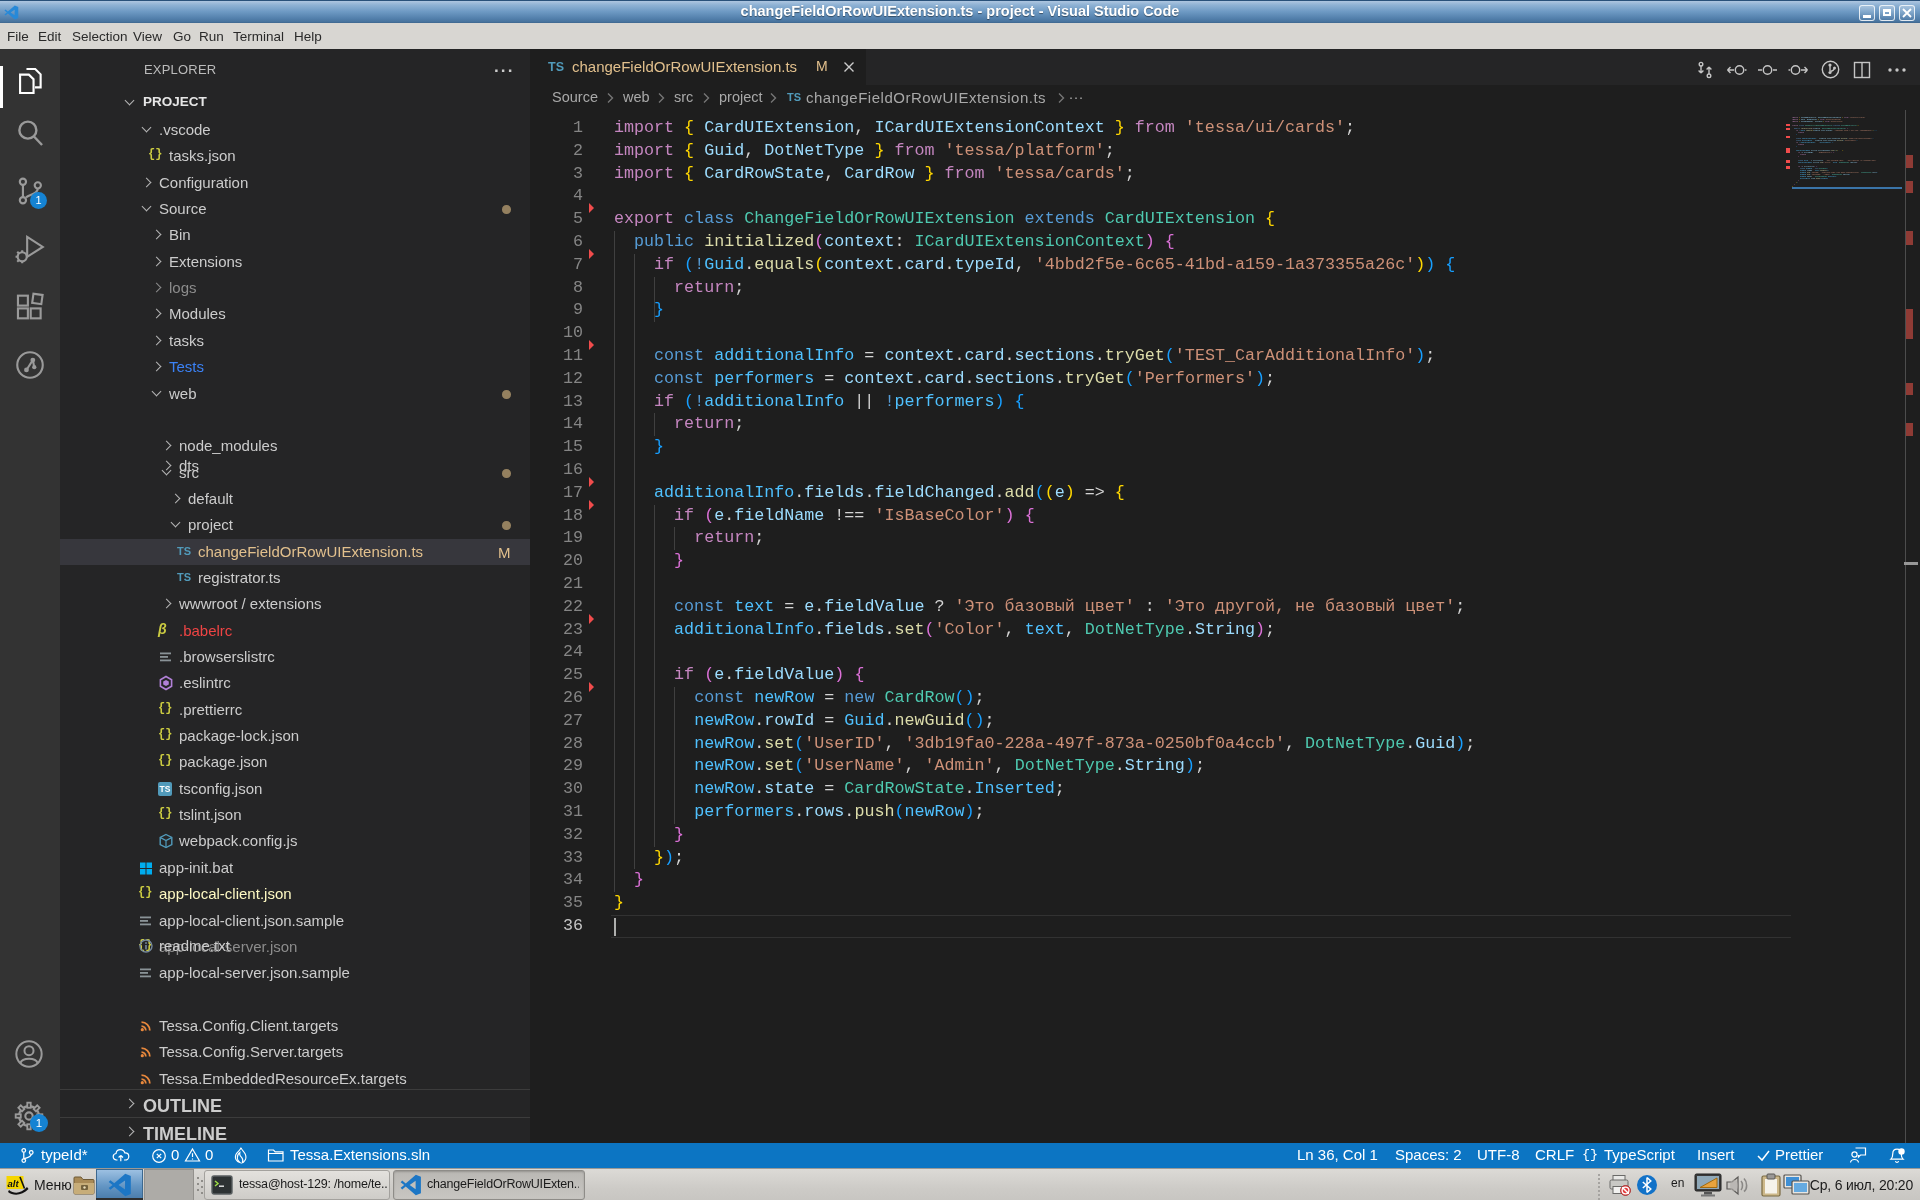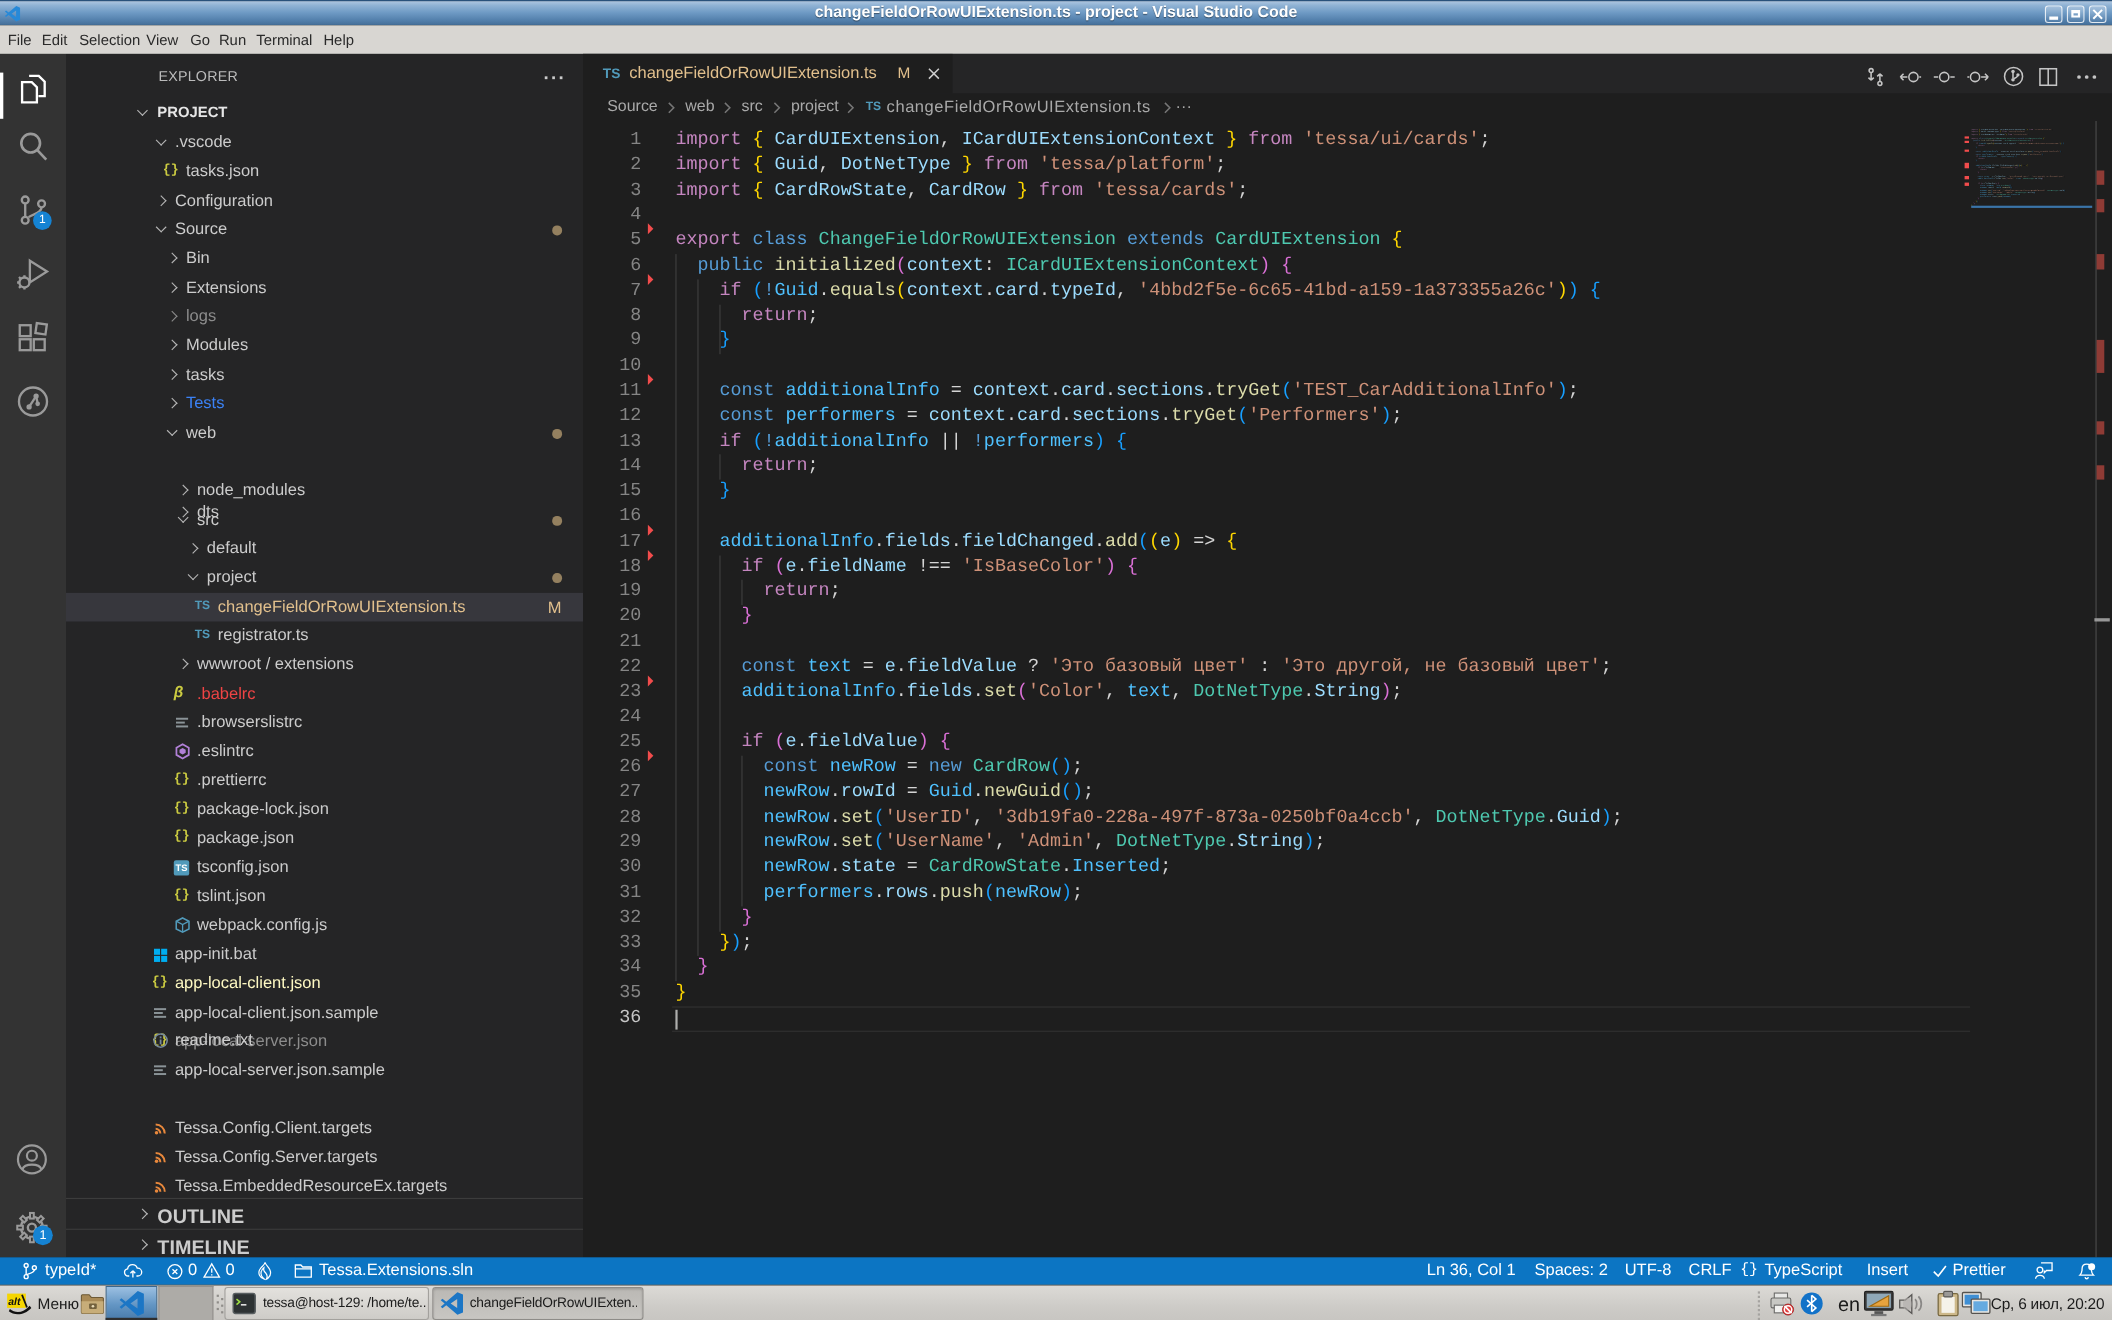--- a/index.html
+++ b/index.html
@@ -724,21 +724,21 @@
 <rect x="2" y="6" width="18" height="9" rx="1.5" fill="#c8c8c4" stroke="#6a6a68" stroke-width="1"></rect>
 <rect x="5" y="12.5" width="12" height="7" fill="#f2f2f0" stroke="#6a6a68" stroke-width="1"></rect>
 <circle cx="17.5" cy="16.5" r="5" fill="#e24040" stroke="#a02020" stroke-width="0.8"></circle>
 <path d="M14.2 13.2 L20.8 19.8" stroke="#ffffff" stroke-width="1.5"></path>
 <circle cx="17.5" cy="16.5" r="3.4" fill="none" stroke="#ffffff" stroke-width="1.3"></circle>
 </svg>
 <svg style="position:absolute;left:1636px;top:5px" width="22" height="22" viewBox="0 0 22 22">
 <circle cx="11" cy="11" r="10" fill="#1272c8"></circle>
 <path d="M11 3.5 V18.5 M11 3.5 L14.8 7 L6.8 14 M11 18.5 L14.8 15 L6.8 8" stroke="#ffffff" stroke-width="1.5" fill="none"></path>
 </svg>
-<span style="position:absolute;left:1671px;top:7px;font-size:18px;color:#1b1b1b">en</span>
+<span style="position:absolute;left:1671px;top:7px;font-size:12px;color:#1b1b1b">en</span>
 <svg style="position:absolute;left:1694px;top:4px" width="28" height="25" viewBox="0 0 28 25">
 <rect x="1" y="1" width="26" height="17" rx="1.5" fill="#3a3a3a" stroke="#222" stroke-width="1"></rect>
 <rect x="3" y="3" width="22" height="13" fill="#8fa8b8"></rect>
 <path d="M6 14.5 L23 14.5 L23 5 Z" fill="#e8a33d" stroke="#a06a10" stroke-width="1"></path>
 <rect x="10" y="19" width="8" height="2.5" fill="#555"></rect>
 <rect x="7" y="21.5" width="14" height="2" fill="#777"></rect>
 </svg>
 <svg style="position:absolute;left:1724px;top:4px" width="26" height="25" viewBox="0 0 26 25">
 <path d="M3 9 H8 L14 4 V21 L8 16 H3 Z" fill="#c8c6c2" stroke="#5a5856" stroke-width="1.2"></path>
 <path d="M17 8 C19 10 19 15 17 17 M20 5.5 C23.5 9 23.5 16 20 18.5" stroke="#8a8886" stroke-width="1.6" fill="none"></path>

